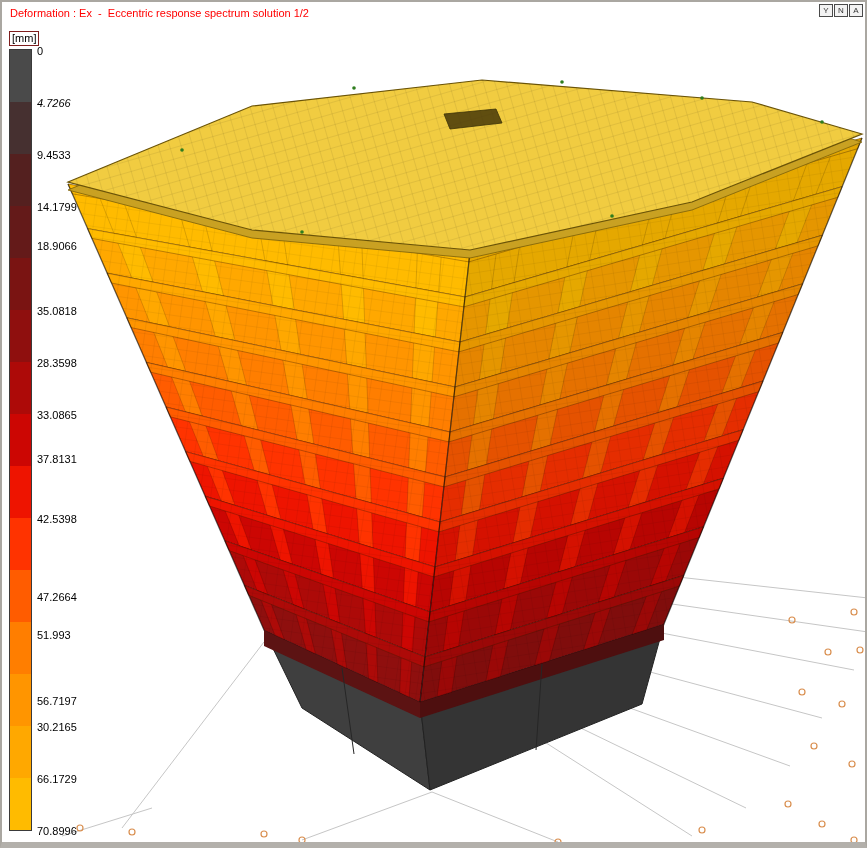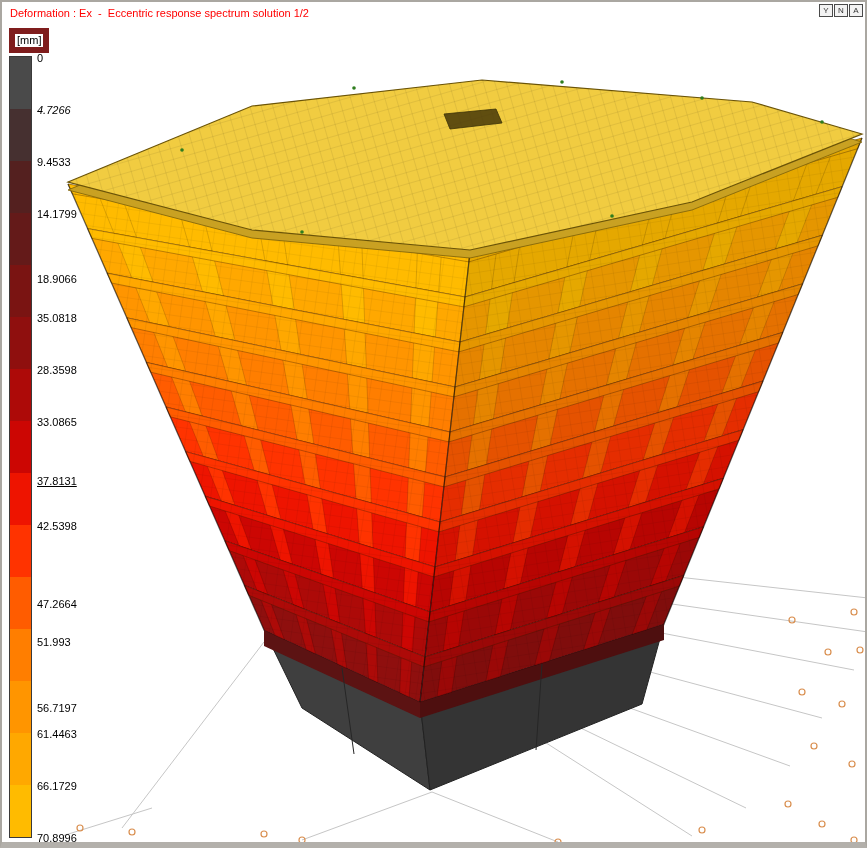--- a/index.html
+++ b/index.html
@@ -25,21 +25,21 @@
     width:14px;height:13px;
     font-family:"Liberation Sans", sans-serif;
     font-size:8px;line-height:11px;padding:0;margin:0;
     border:1px solid #4a4a4a;background:#f2f2f2;color:#333;
     cursor:pointer;
   }
   #scene{position:absolute;left:0;top:0;z-index:1;}
   .legend{position:absolute;left:7px;top:26px;z-index:5;}
   .legend-unit{
     font-size:11px;color:#000;background:#fff;
-    border:6px solid #7f1d1d;padding:0 2px 1px 2px;display:inline-block;
+    border:1px solid #7f1d1d;padding:0 2px 1px 2px;display:inline-block;
   }
   .legend-body{position:relative;margin-top:3px;}
   .legend-bar{width:21px;font-size:0;border:1px solid #3a3a3a;}
   .seg{width:21px;height:52px;}
   .legend-labels{position:absolute;left:28px;top:1px;}
   .legval{position:absolute;font-size:11px;color:#000;white-space:nowrap;}
 </style>
 </head>
 <body>
 
@@ -279,29 +279,29 @@
           <div class="seg" style="background: rgb(255, 126, 0);"></div>
           <div class="seg" style="background: rgb(255, 149, 0);"></div>
           <div class="seg" style="background: rgb(255, 168, 0);"></div>
           <div class="seg" style="background: rgb(255, 187, 0);"></div>
         </div>
       <div class="legend-labels">
           <div class="legval" style="top: -5px;">0</div>
           <div class="legval" style="top: 47px; font-style: italic;">4.7266</div>
           <div class="legval" style="top: 99px;">9.4533</div>
           <div class="legval" style="top: 151px;">14.1799</div>
-          <div class="legval" style="top: 216px;">18.9066</div>
+          <div class="legval" style="top: 190px;">18.9066</div>
           <div class="legval" style="top: 255px;">35.0818</div>
           <div class="legval" style="top: 307px;">28.3598</div>
           <div class="legval" style="top: 359px;">33.0865</div>
-          <div class="legval" style="top: 418px; text-decoration: underline;">37.8131</div>
+          <div class="legval" style="top: 403px;">37.8131</div>
           <div class="legval" style="top: 463px;">42.5398</div>
           <div class="legval" style="top: 541px; text-align: right;">47.2664</div>
           <div class="legval" style="top: 567px; margin-top: 12px;">51.993</div>
           <div class="legval" style="top: 645px;">56.7197</div>
-          <div class="legval" style="top: 671px;">61.4463</div>
+          <div class="legval" style="top: 671px;">30.2165</div>
           <div class="legval" style="top: 723px;">66.1729</div>
           <div class="legval" style="top: 775px;">70.8996</div>
         </div>
     </div>
   </div>
 
 </div>
 
 </body></html>

